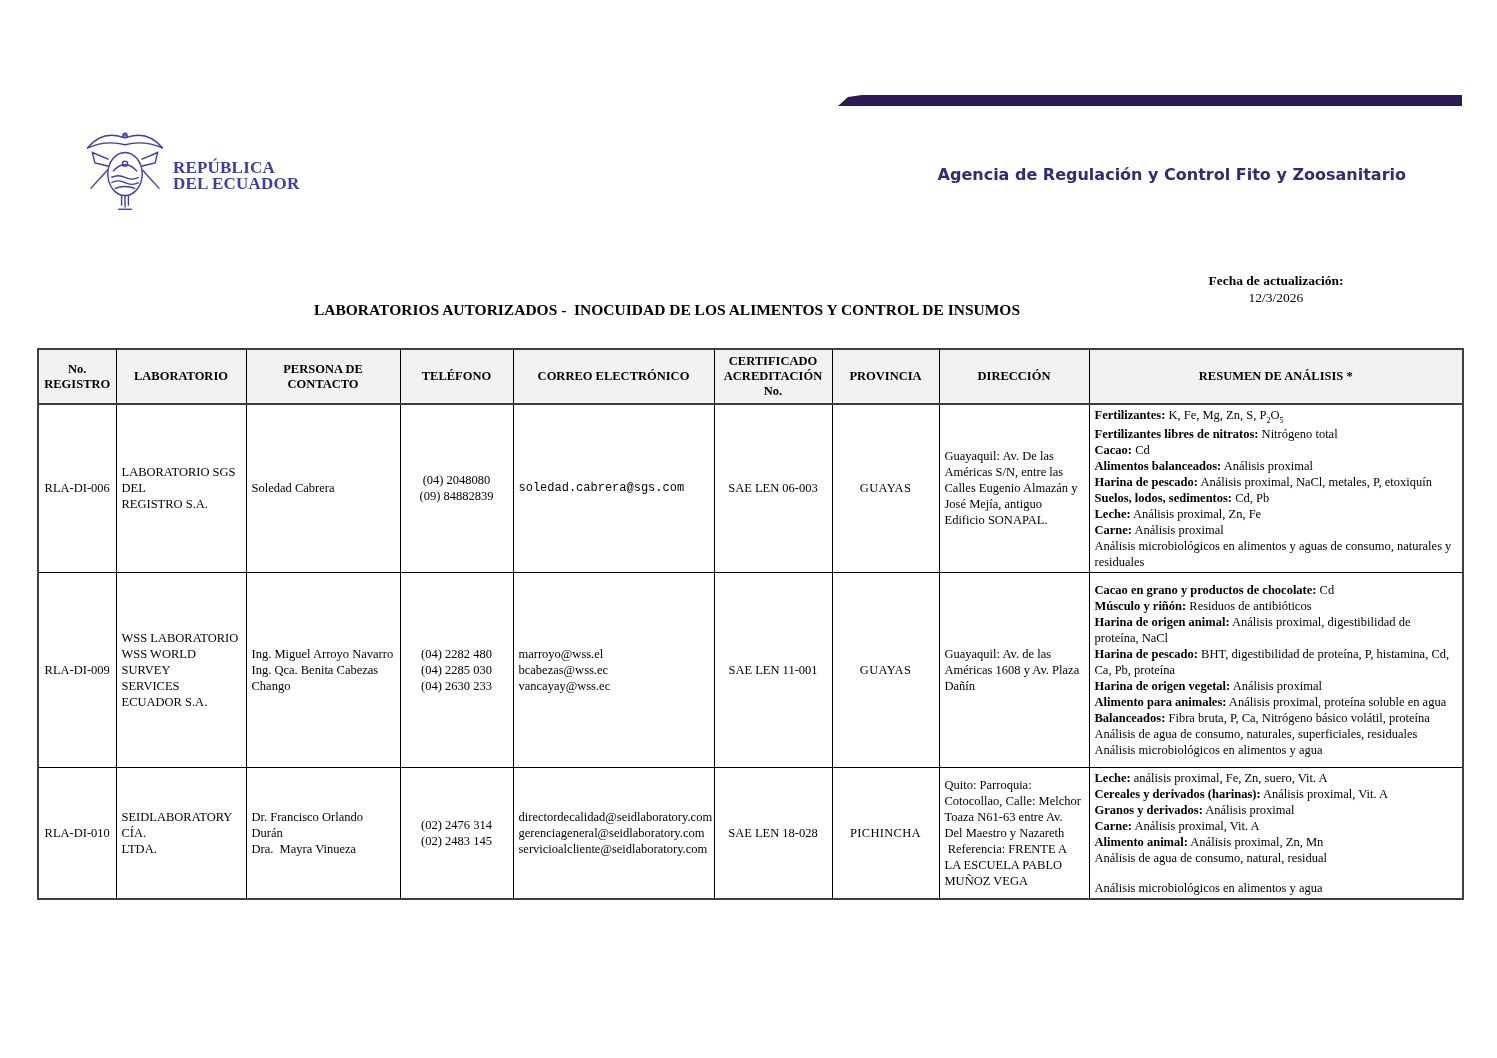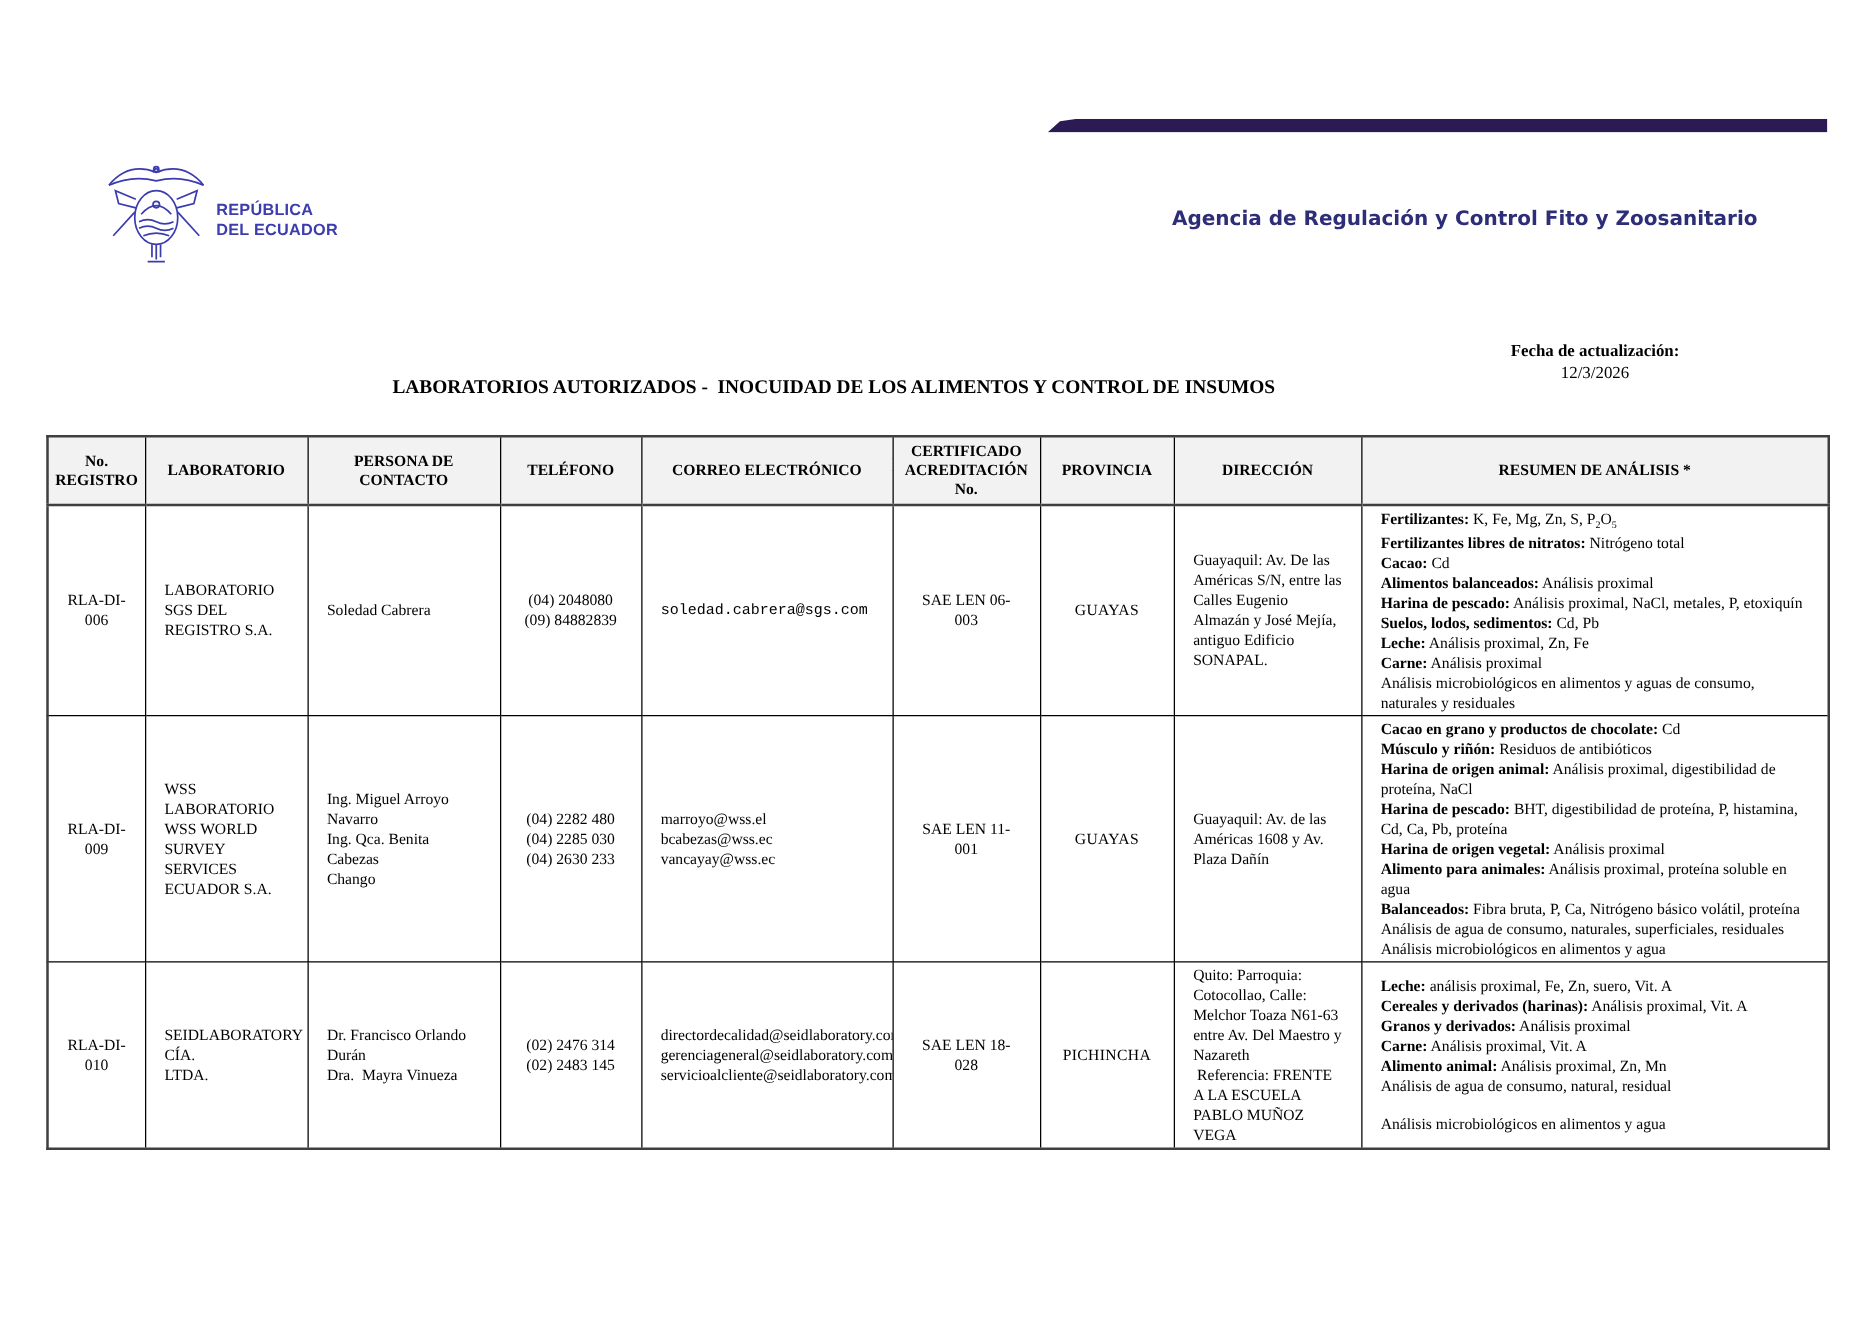--- a/index.html
+++ b/index.html
@@ -7,41 +7,41 @@
   body { position:relative; overflow:hidden; }
 
   
   .topbar { position:absolute; left:838px; top:95px; width:624px; height:11px; background:#2c1a55;
             clip-path: polygon(24px 0, 100% 0, 100% 100%, 0 100%, 10px 18%); }
 
   
   .logo-wrap { position:absolute; left:82px; top:126px; width:86px; height:96px; }
   .logo-wrap svg { width:100%; height:100%; stroke:#3c3cae; fill:none; stroke-width:1.6; }
   .logo-text { position:absolute; left:173px; top:160px; color:#3c3cae;
-               font-family:Liberation Sans, sans-serif; font-weight:bold; font-size:13px;
+               font-family:Liberation Serif, serif; font-weight:bold; font-size:17px;
                line-height:15.5px; letter-spacing:0.2px; }
 
   .agency { position:absolute; top:165px; right:91px; color:#2e2d78;
             font-family:"DejaVu Sans", sans-serif; font-weight:bold; font-size:16px; }
 
   .doc-title { position:absolute; left:267px; top:257px; width:800px; text-align:center;
                font-weight:bold; font-size:15.5px; line-height:21px; white-space:pre-wrap; }
 
   .fecha { position:absolute; left:1186px; top:272px; width:180px; text-align:center;
            font-size:13.5px; line-height:17px; }
   .fecha .flabel { font-weight:bold; }
 
   
   table.labs { position:absolute; left:37px; top:348px; width:1425px;
                border-collapse:collapse; table-layout:fixed;
                border:2px solid #3f3f3f; }
   table.labs th { background:#f2f2f2; font-weight:bold; font-size:12.5px; text-align:center;
                   vertical-align:middle; border:1px solid #000; border-bottom:2.5px solid #3f3f3f;
                   padding:2px 4px; line-height:15px; }
-  table.labs td { border:1px solid #000; vertical-align:middle; padding:2px 15px;
+  table.labs td { border:1px solid #000; vertical-align:middle; padding:2px 5px;
                   font-size:12.5px; line-height:1.28; white-space:pre-wrap; overflow:hidden; }
   td.c0 { text-align:center; }
   td.c1 { font-size:12px; }
   td.c2 { font-size:12.5px; }
   td.c3 { text-align:center; }
   td.c4 { font-size:12px; }
   td.c4.mono { font-family:Liberation Mono, monospace; font-size:12px;margin-left:29px; }
   td.c5 { text-align:center; font-size:15px; }
   td.c6 { text-align:center; font-size:11.5px; letter-spacing:0.3px; }
   td.c7 { font-size:12px; line-height:1.3; }

